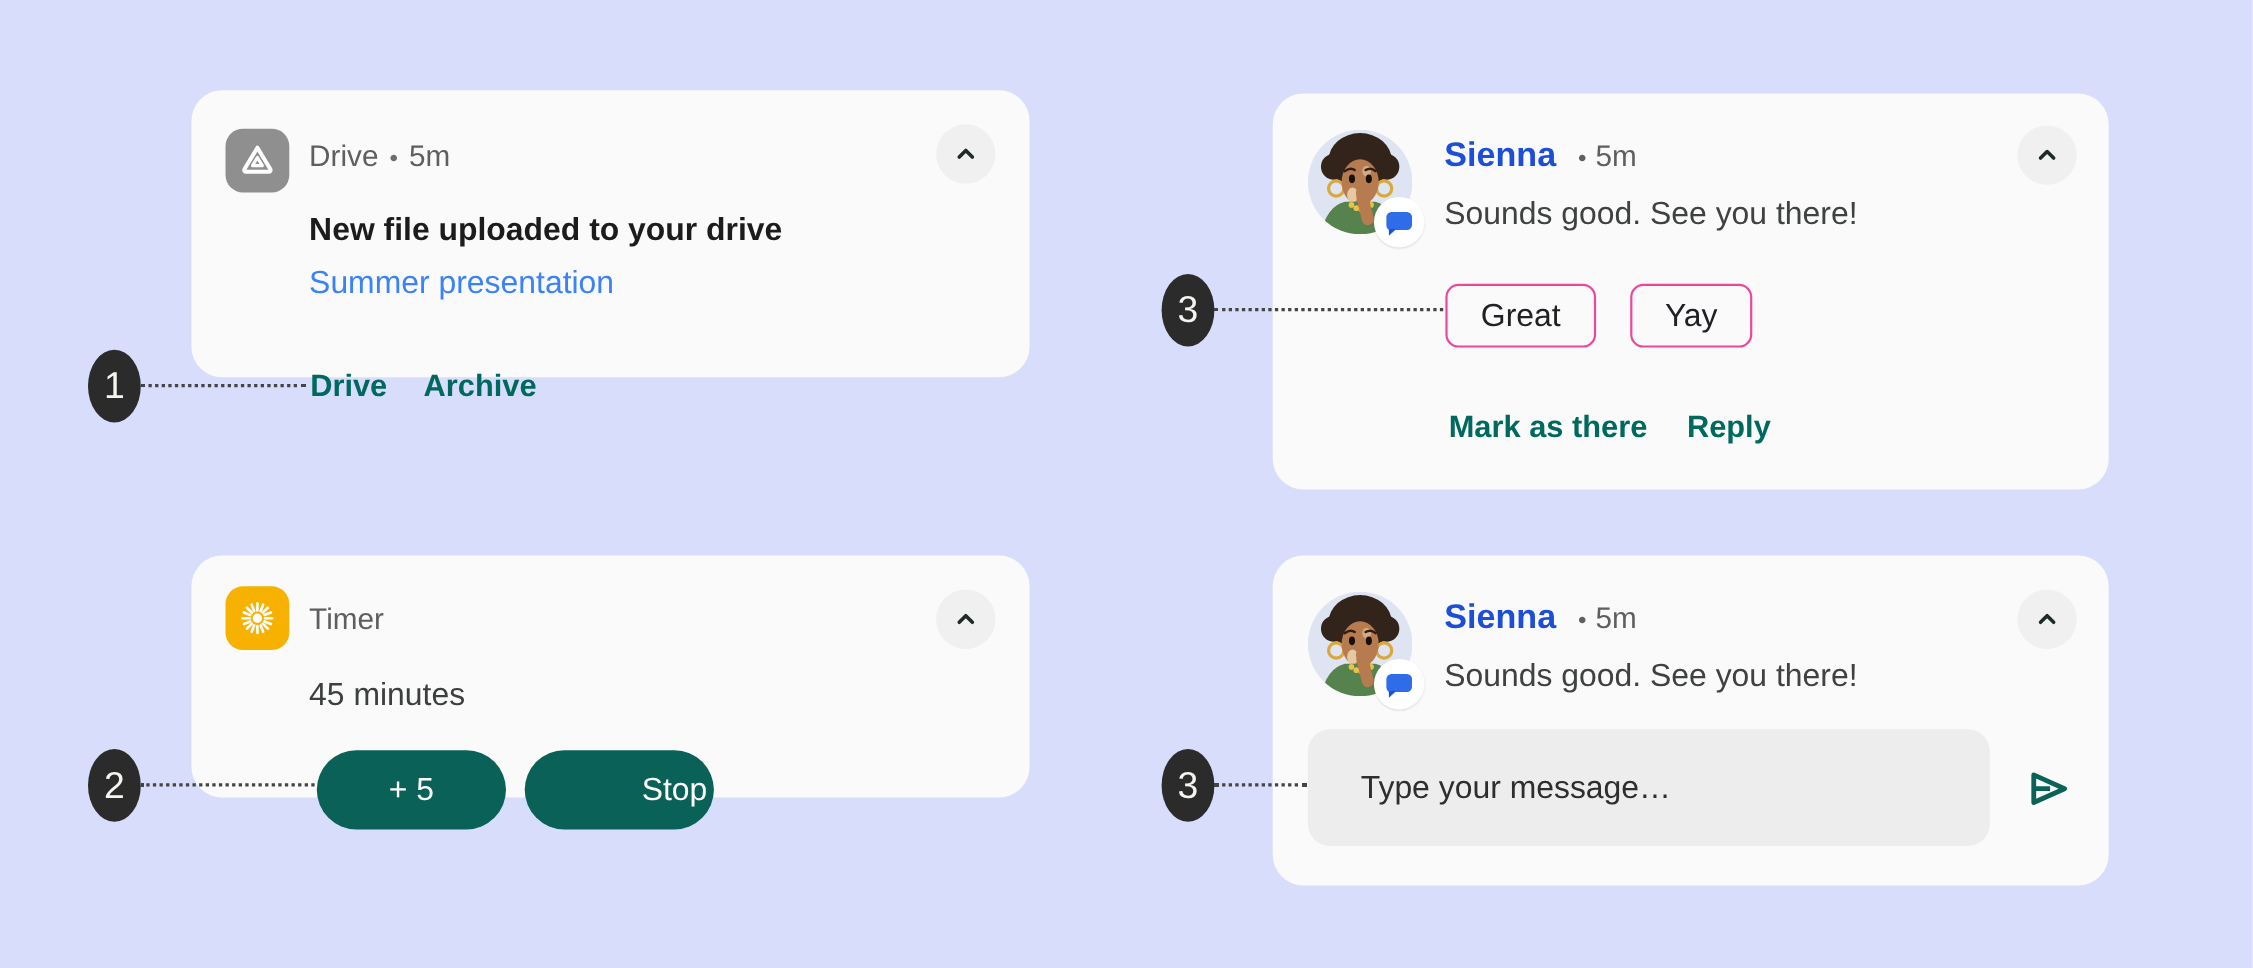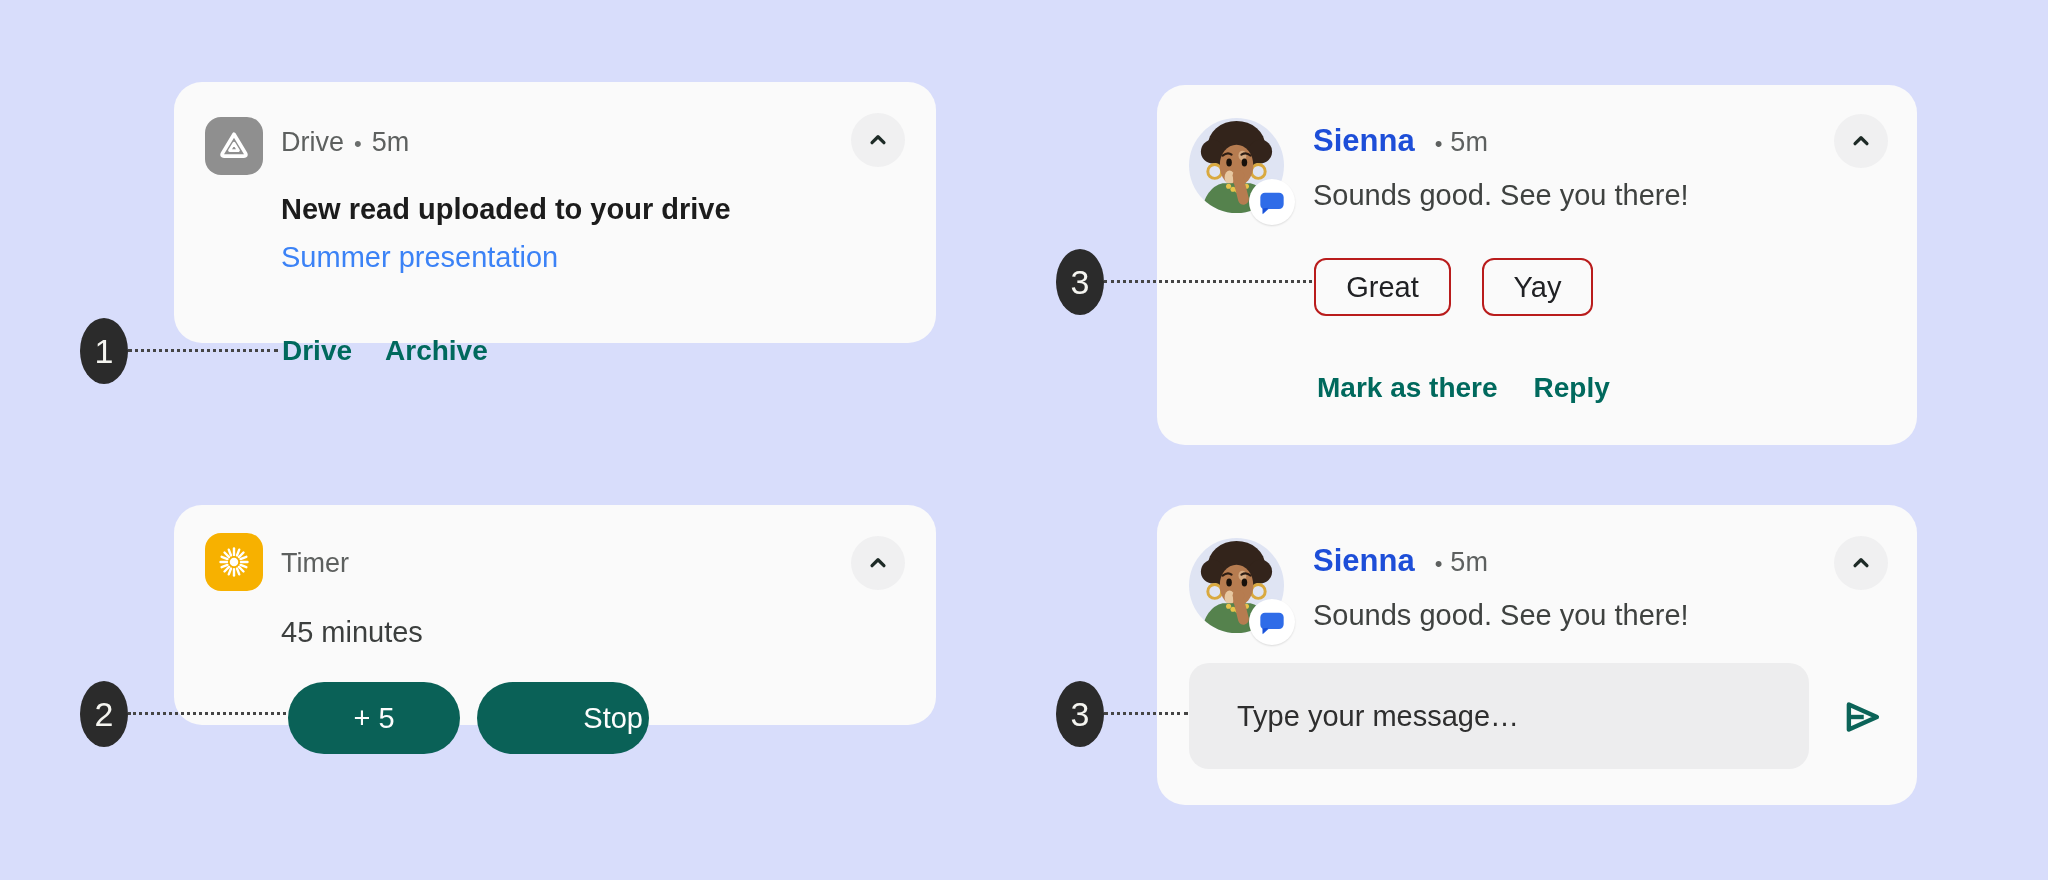--- a/index.html
+++ b/index.html
@@ -32,21 +32,21 @@
 
   .chev-btn{position:absolute;left:677px;width:54px;height:54px;border-radius:50%;
     background:#f0f0f1;display:flex;align-items:center;justify-content:center;
     border:none;cursor:pointer;padding:0;}
 
   .links{position:absolute;display:flex;}
   .tlink{font-size:28px;font-weight:700;color:#00695d;cursor:pointer;white-space:nowrap;}
 
   .pill-btn{position:absolute;height:72px;border-radius:36px;background:#0a6157;border:none;
     color:#fdfdfd;font-size:29px;font-family:inherit;cursor:pointer;}
-  .outline-btn{position:absolute;height:58px;border-radius:12px;border:2px solid #b91c1c;
+  .outline-btn{position:absolute;height:58px;border-radius:12px;border:2px solid #ec4899;
     background:transparent;color:#202124;font-size:29px;font-family:inherit;cursor:pointer;top:173px;}
 
   .avatar{position:absolute;left:32px;top:33px;width:95px;height:95px;}
   .av-badge{position:absolute;left:92px;top:94px;width:46px;height:46px;border-radius:50%;
     background:#ffffff;display:flex;align-items:center;justify-content:center;
     box-shadow:0 1px 2px rgba(0,0,0,.12);}
 
   .msg-input{position:absolute;left:32px;top:158px;width:620px;height:106px;border-radius:20px;
     background:#ededee;border:none;outline:none;padding:0 0 0 48px;font-size:29px;
     font-family:inherit;color:#c2410c;box-sizing:border-box;}
@@ -71,21 +71,21 @@
       </svg>
     </div>
     <div class="hdr" style="top:45px">
       <span>Drive</span><span class="sep">•</span><span>5m</span>
     </div>
     <button class="chev-btn" style="top:31px">
       <svg width="26" height="26" viewBox="0 0 24 24">
         <polyline points="6.5,14.5 12,9 17.5,14.5" fill="none" stroke="#1e2b27" stroke-width="3" stroke-linecap="round" stroke-linejoin="round"></polyline>
       </svg>
     </button>
-    <div class="n-title" style="top:111px">New read uploaded to your drive</div>
+    <div class="n-title" style="top:111px">New file uploaded to your drive</div>
     <div class="n-body" style="top:159px">Summer presentation</div>
     <div class="links" style="left:108px;top:253px;gap:33px;">
       <span class="tlink">Drive</span>
       <span class="tlink">Archive</span>
     </div>
   </div>
 
   <div class="card" id="card-timer">
     <div class="app-icon yellow">
       <svg width="34" height="34" viewBox="0 0 24 24">

